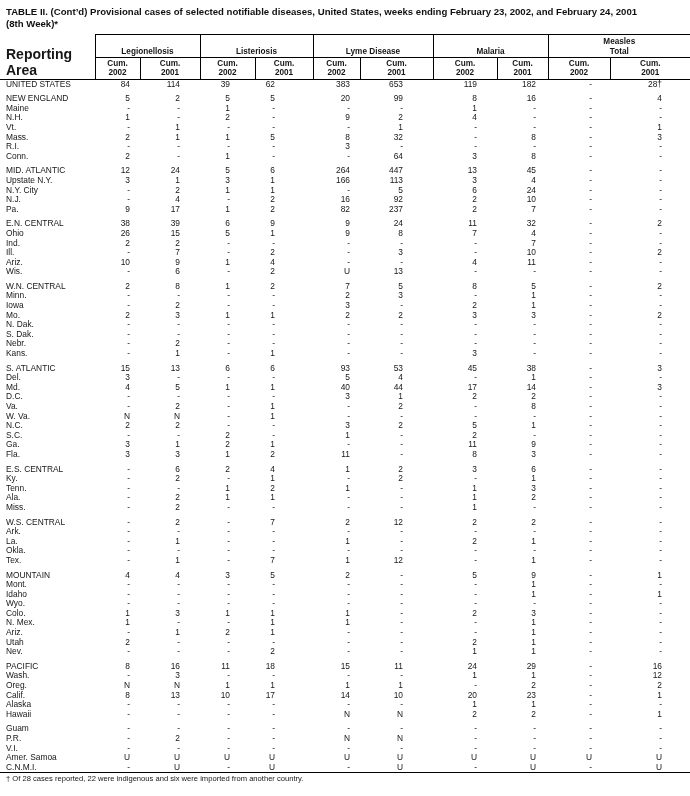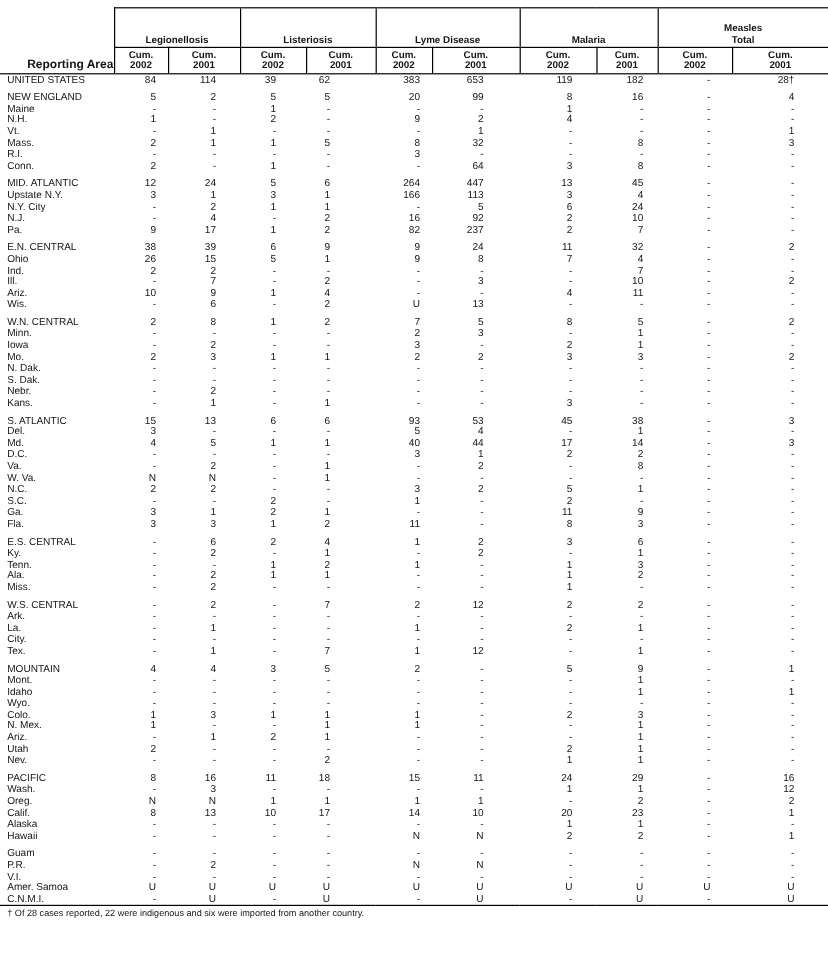--- a/index.html
+++ b/index.html
@@ -20,27 +20,27 @@
   
   col.c-area { width:95px; }
   col.c1 { width:45px; } col.c2 { width:60px; }
   col.c3 { width:55px; } col.c4 { width:58px; }
   col.c5 { width:47px; } col.c6 { width:73px; }
   col.c7 { width:64px; } col.c8 { width:51px; }
   col.c9 { width:62px; } col.c10 { width:80px; }
 
   thead th { font-weight:bold; padding:0; }
   th.area-head {
-    text-align:right; vertical-align:bottom; padding:0 0 1px 6px;
-    border-bottom:1px solid #000; font-size:10px;
+    text-align:left; vertical-align:bottom; padding:0 0 1px 6px;
+    border-bottom:1px solid #000; font-size:14px;
   }
   th.grp {
     border-top:1px solid #000; border-left:1px solid #000; border-bottom:1px solid #000;
     text-align:center; vertical-align:bottom; font-size:8.2px;
-    line-height:9.5px; padding:12px 0 1px 0; white-space:pre-line;
+    line-height:9.5px; padding:2px 0 1px 0; white-space:pre-line;
   }
   th.cum {
     border-left:1px solid #000; border-bottom:1px solid #000;
     text-align:center; vertical-align:bottom; font-size:8.2px;
     line-height:8.8px; padding:2px 0 1px 0;
   }
   tbody td {
     padding:0; height:9.6px; line-height:9.6px; white-space:nowrap;
     text-align:right; vertical-align:bottom;
   }
@@ -61,20 +61,24 @@
 
   .footer { font-size:7.6px; line-height:8.8px; padding:2px 4px 0 6px; color:#161616; }
   .legend span { display:inline-block; }
   .legend span:nth-child(1) { width:110px; }
   .legend span:nth-child(2) { width:112px; }
 </style>
 </head>
 <body>
 
 <div class="page">
+  <div class="title">
+    <div>TABLE II. (Cont’d) Provisional cases of selected notifiable diseases, United States, weeks ending February 23, 2002, and February 24, 2001</div>
+    <div>(8th Week)*</div>
+  </div>
 
   <table class="tbl">
     <colgroup>
       <col class="c-area">
         <col class="c1">
         <col class="c2">
         <col class="c3">
         <col class="c4">
       <col class="c5">
         <col class="c6">
@@ -719,21 +723,21 @@
           <td>-</td>
           <td>-</td>
           <td>1</td>
           <td>-</td>
           <td>2</td>
           <td>1</td>
           <td>-</td>
           <td>-</td>
         </tr>
         <tr>
-          <td class="area">City.</td>
+          <td class="area">Okla.</td>
           <td>-</td>
           <td>-</td>
           <td>-</td>
           <td>-</td>
           <td>-</td>
           <td>-</td>
           <td>-</td>
           <td>-</td>
           <td>-</td>
           <td>-</td>

